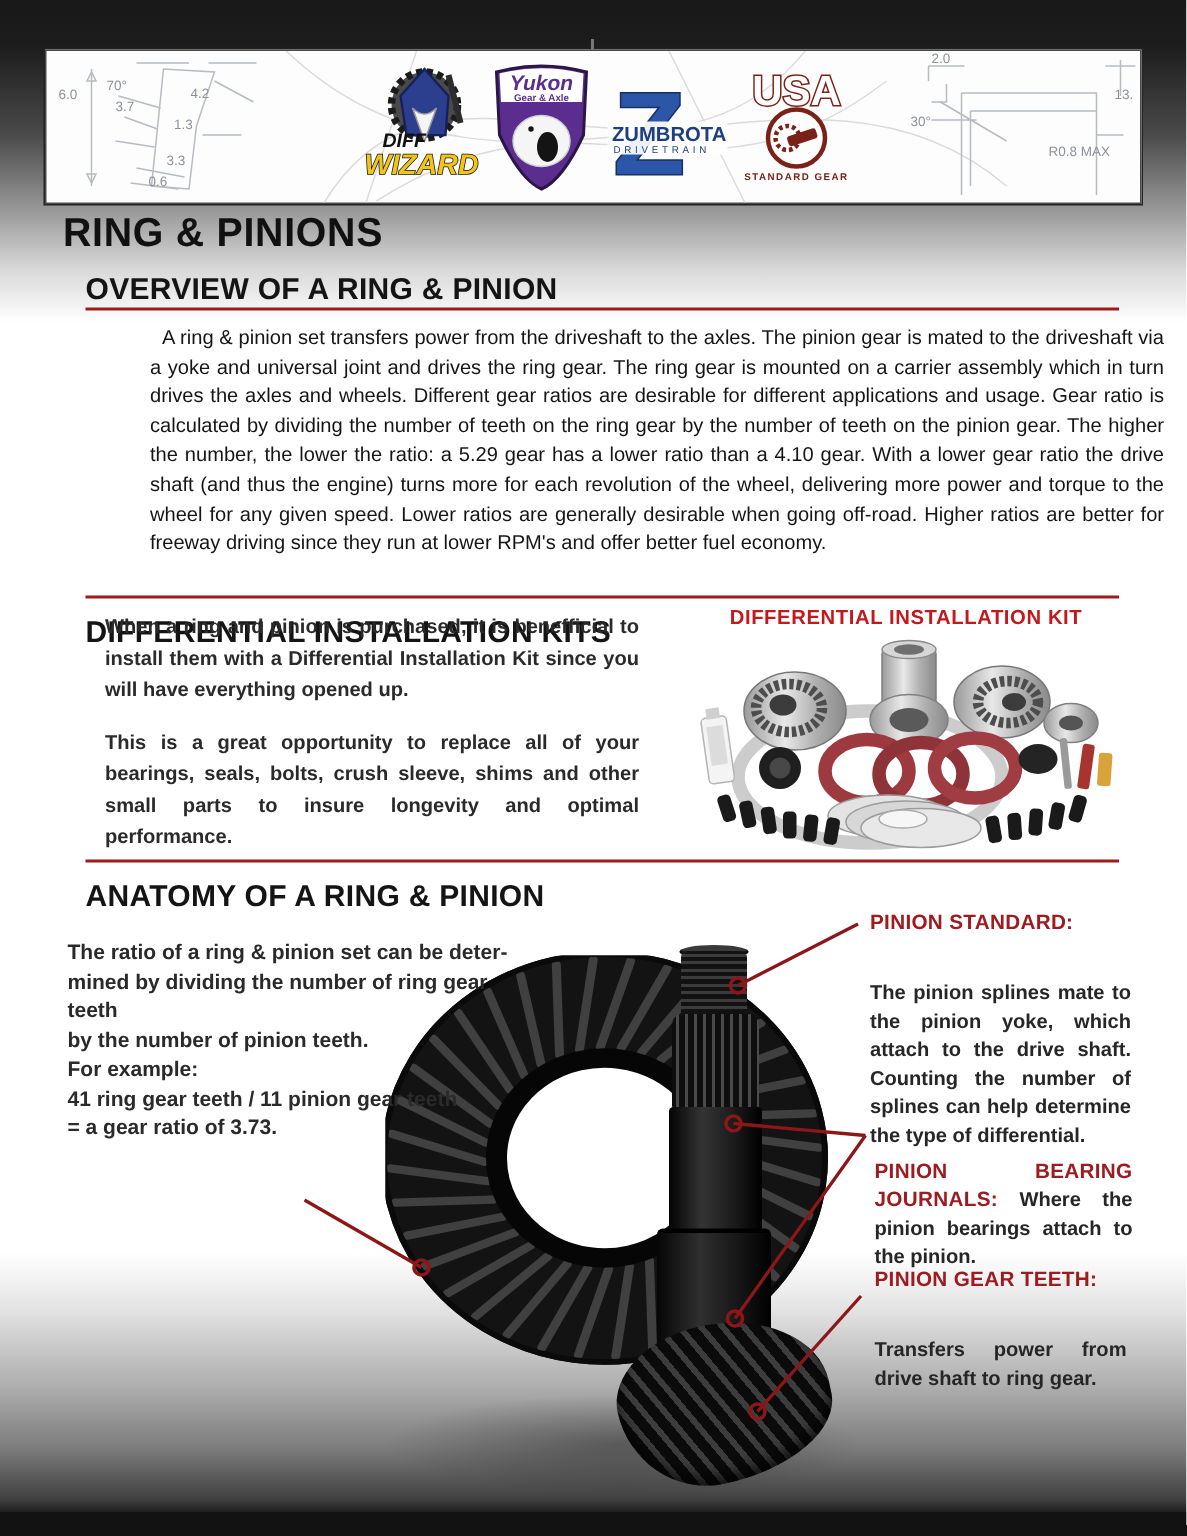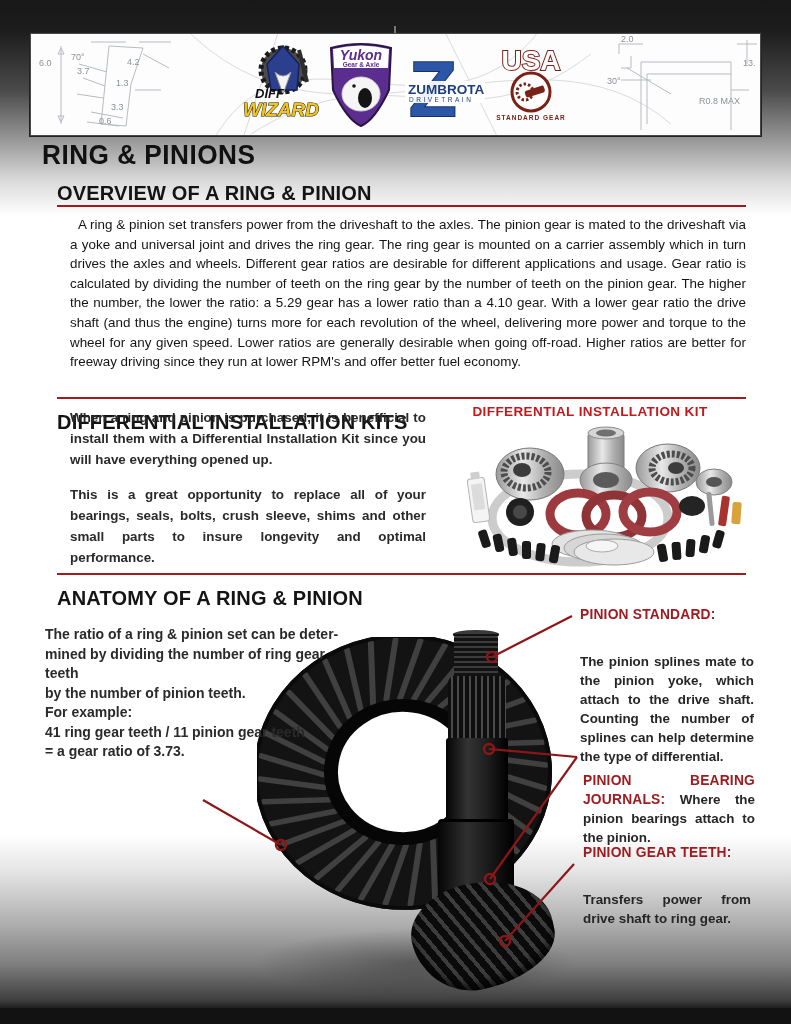--- a/index.html
+++ b/index.html
@@ -20,25 +20,25 @@
   .sketch-faint{stroke:#d9dbde;stroke-width:1;fill:none;}
 
   
   #main-title{left:42px;top:140px;font-size:27px;font-weight:bold;color:#111;
     letter-spacing:.5px;transform:scaleX(.97);transform-origin:left;}
   .section-head{font-size:20px;font-weight:bold;color:#141414;letter-spacing:.2px;}
   .red-rule{height:2px;background:#9f1b1b;}
 
   
   .body-text{font-size:13.4px;line-height:19.6px;color:#151515;text-align:justify;}
-  #overview-body{text-indent:8px;}
+  #overview-body{text-indent:8px;margin-left:30px;}
   .preline{white-space:pre-line;}
 
   
-  #kit-label{left:444px;top:404px;width:292px;text-align:center;font-size:13.5px;
+  #kit-label{left:458px;top:404px;width:292px;text-align:center;font-size:13.5px;
     font-weight:bold;color:#c2191d;letter-spacing:.4px;}
 
   
   .callout-label{font-size:13.8px;font-weight:bold;color:#9e1b20;letter-spacing:.2px;line-height:19px;}
   .callout-text{font-size:13.4px;line-height:19px;color:#141414;text-align:justify;margin-top:28px;}
 
   
   .pin{position:absolute;z-index:3;}
   #pinion-cap{left:453px;top:630px;width:46px;height:9px;border-radius:50%;background:#3a3a3a;box-shadow:inset 0 -2px 2px #000;}
   #pinion-threads{left:454px;top:634px;width:44px;height:44px;border-radius:4px 4px 2px 2px;

